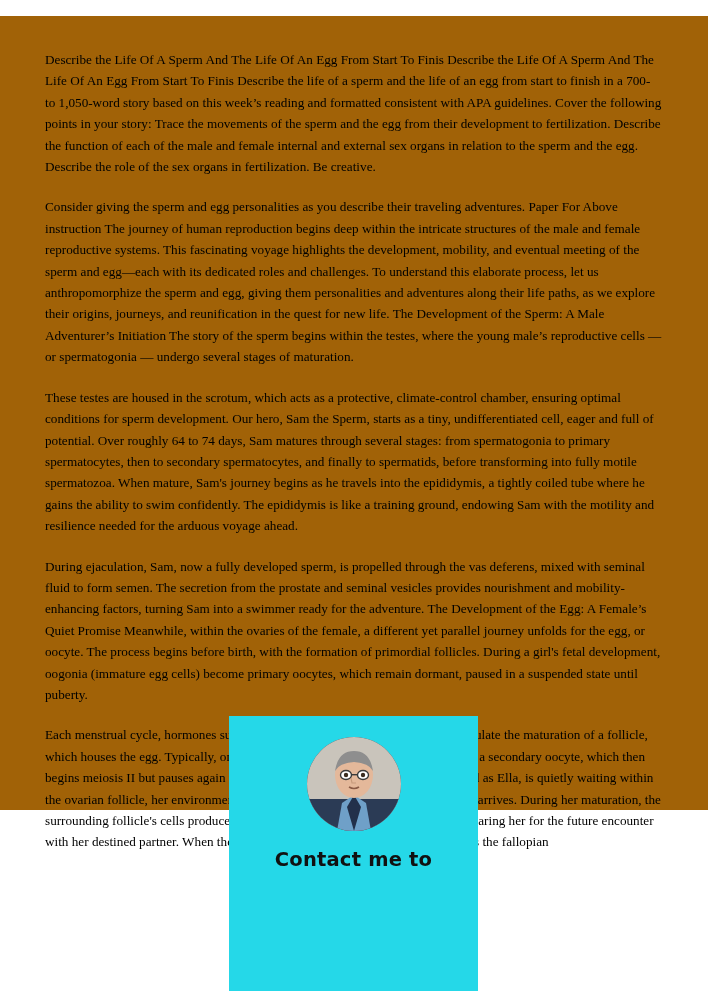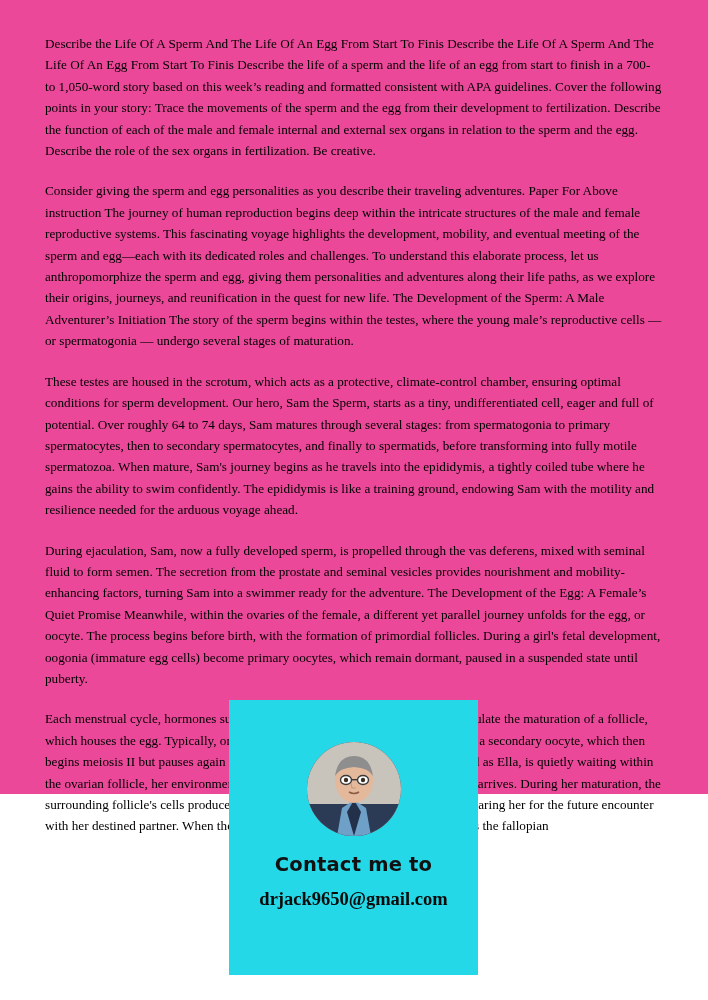--- a/index.html
+++ b/index.html
@@ -11,24 +11,24 @@
     width: 708px;
     height: 1000px;
     position: relative;
     font-family: "Liberation Serif", serif;
     color: #000000;
     overflow: hidden;
   }
   .page {
     position: absolute;
     left: 0;
-    top: 0;
+    top: 16px;
     width: 708px;
     height: 794px;
-    background: #ec4899;
+    background: #a16207;
   }
   .doc-body {
     position: absolute;
     left: 45px;
     top: 33px;
     width: 618px;
   }
   .para {
     font-size: 13.2px;
     line-height: 21.4px;
@@ -46,21 +46,21 @@
     left: 229px;
     top: 700px;
     width: 249px;
     height: 275px;
     background: #25d8e8;
     display: flex;
     flex-direction: column;
     align-items: center;
     justify-content: flex-start;
     box-sizing: border-box;
-    padding-top: 42px;
+    padding-top: 21px;
   }
   .avatar {
     width: 94px;
     height: 94px;
     border-radius: 50%;
     overflow: hidden;
     background: #2f3a45;
     position: relative;
     flex: none;
   }
@@ -114,16 +114,15 @@
         <circle cx="39" cy="38" r="2.2" fill="#3b2d20"></circle>
         <circle cx="56" cy="38" r="2.2" fill="#3b2d20"></circle>
         <rect x="44.5" y="37" width="6" height="1.4" fill="#3a3a3a"></rect>
         <path d="M42 50 Q47 53 52 50" stroke="#8a5a45" stroke-width="1.6" fill="none"></path>
         <path d="M44 41 L45 46 L49 46" stroke="#c69a7c" stroke-width="1.2" fill="none"></path>
       </svg>
     </div>
     <div class="overlay-text">
       <div>Contact me to</div>
     </div>
-    <div class="overlay-email">drjack9650@gmail.com</div>
   </div>
 
 </div>
 
 </body></html>

